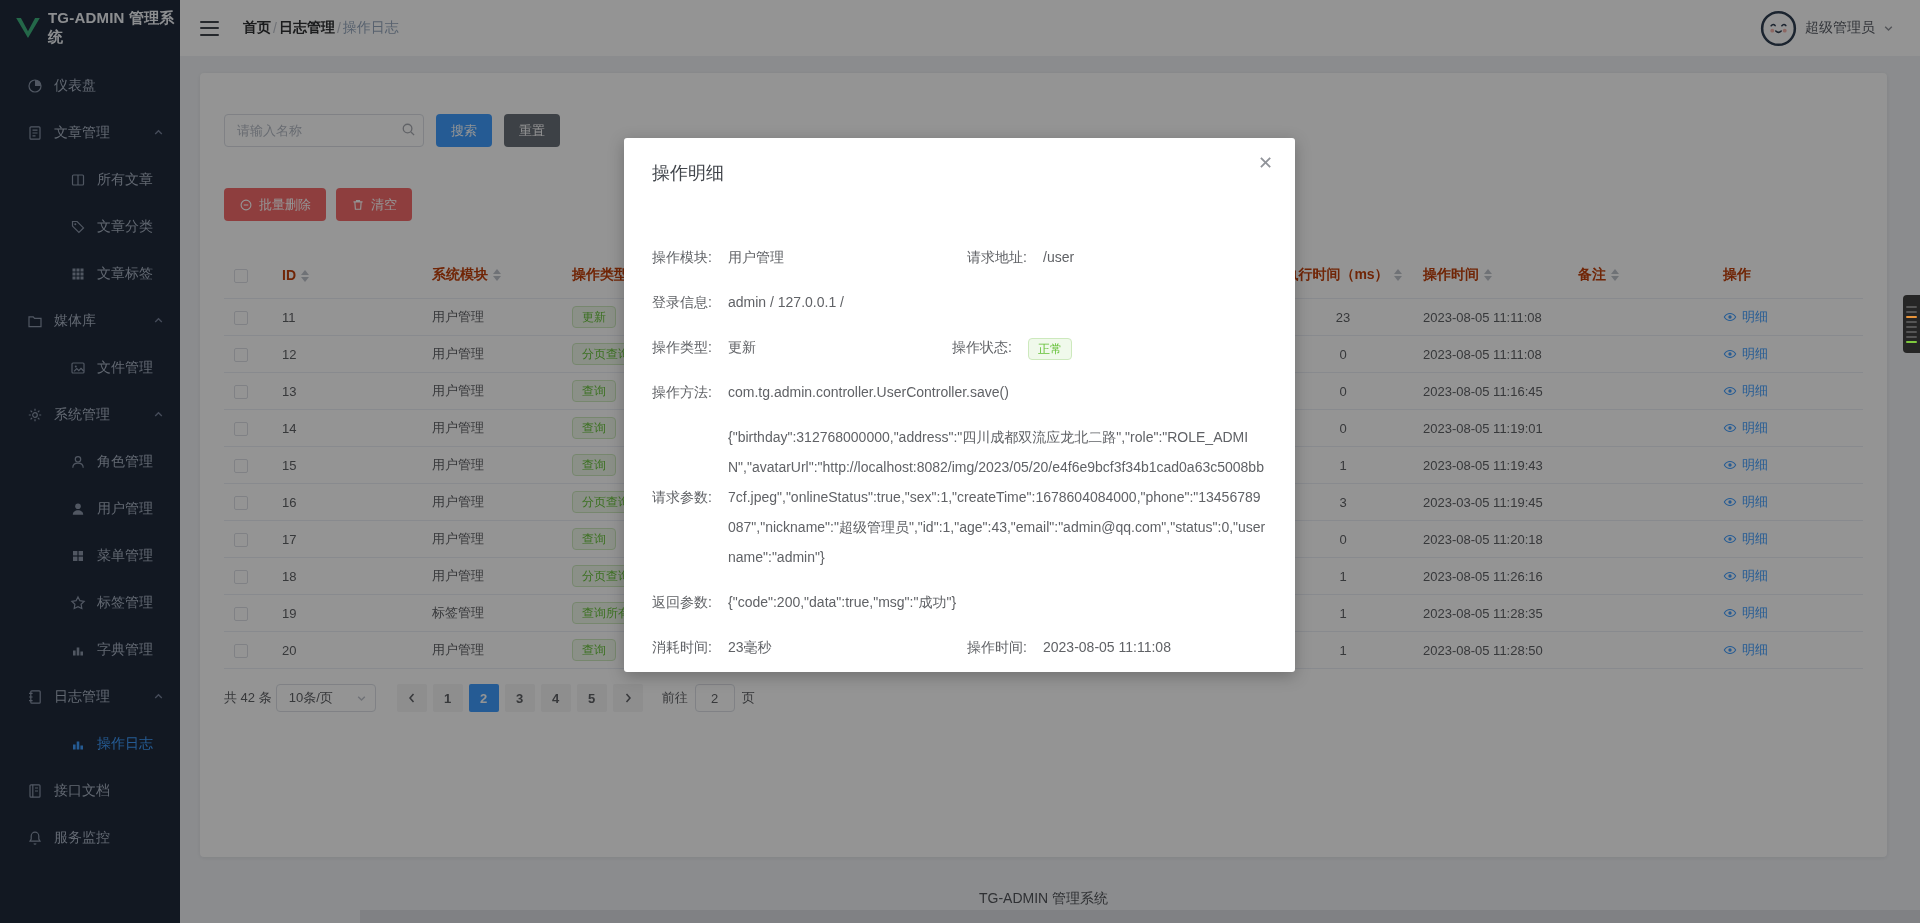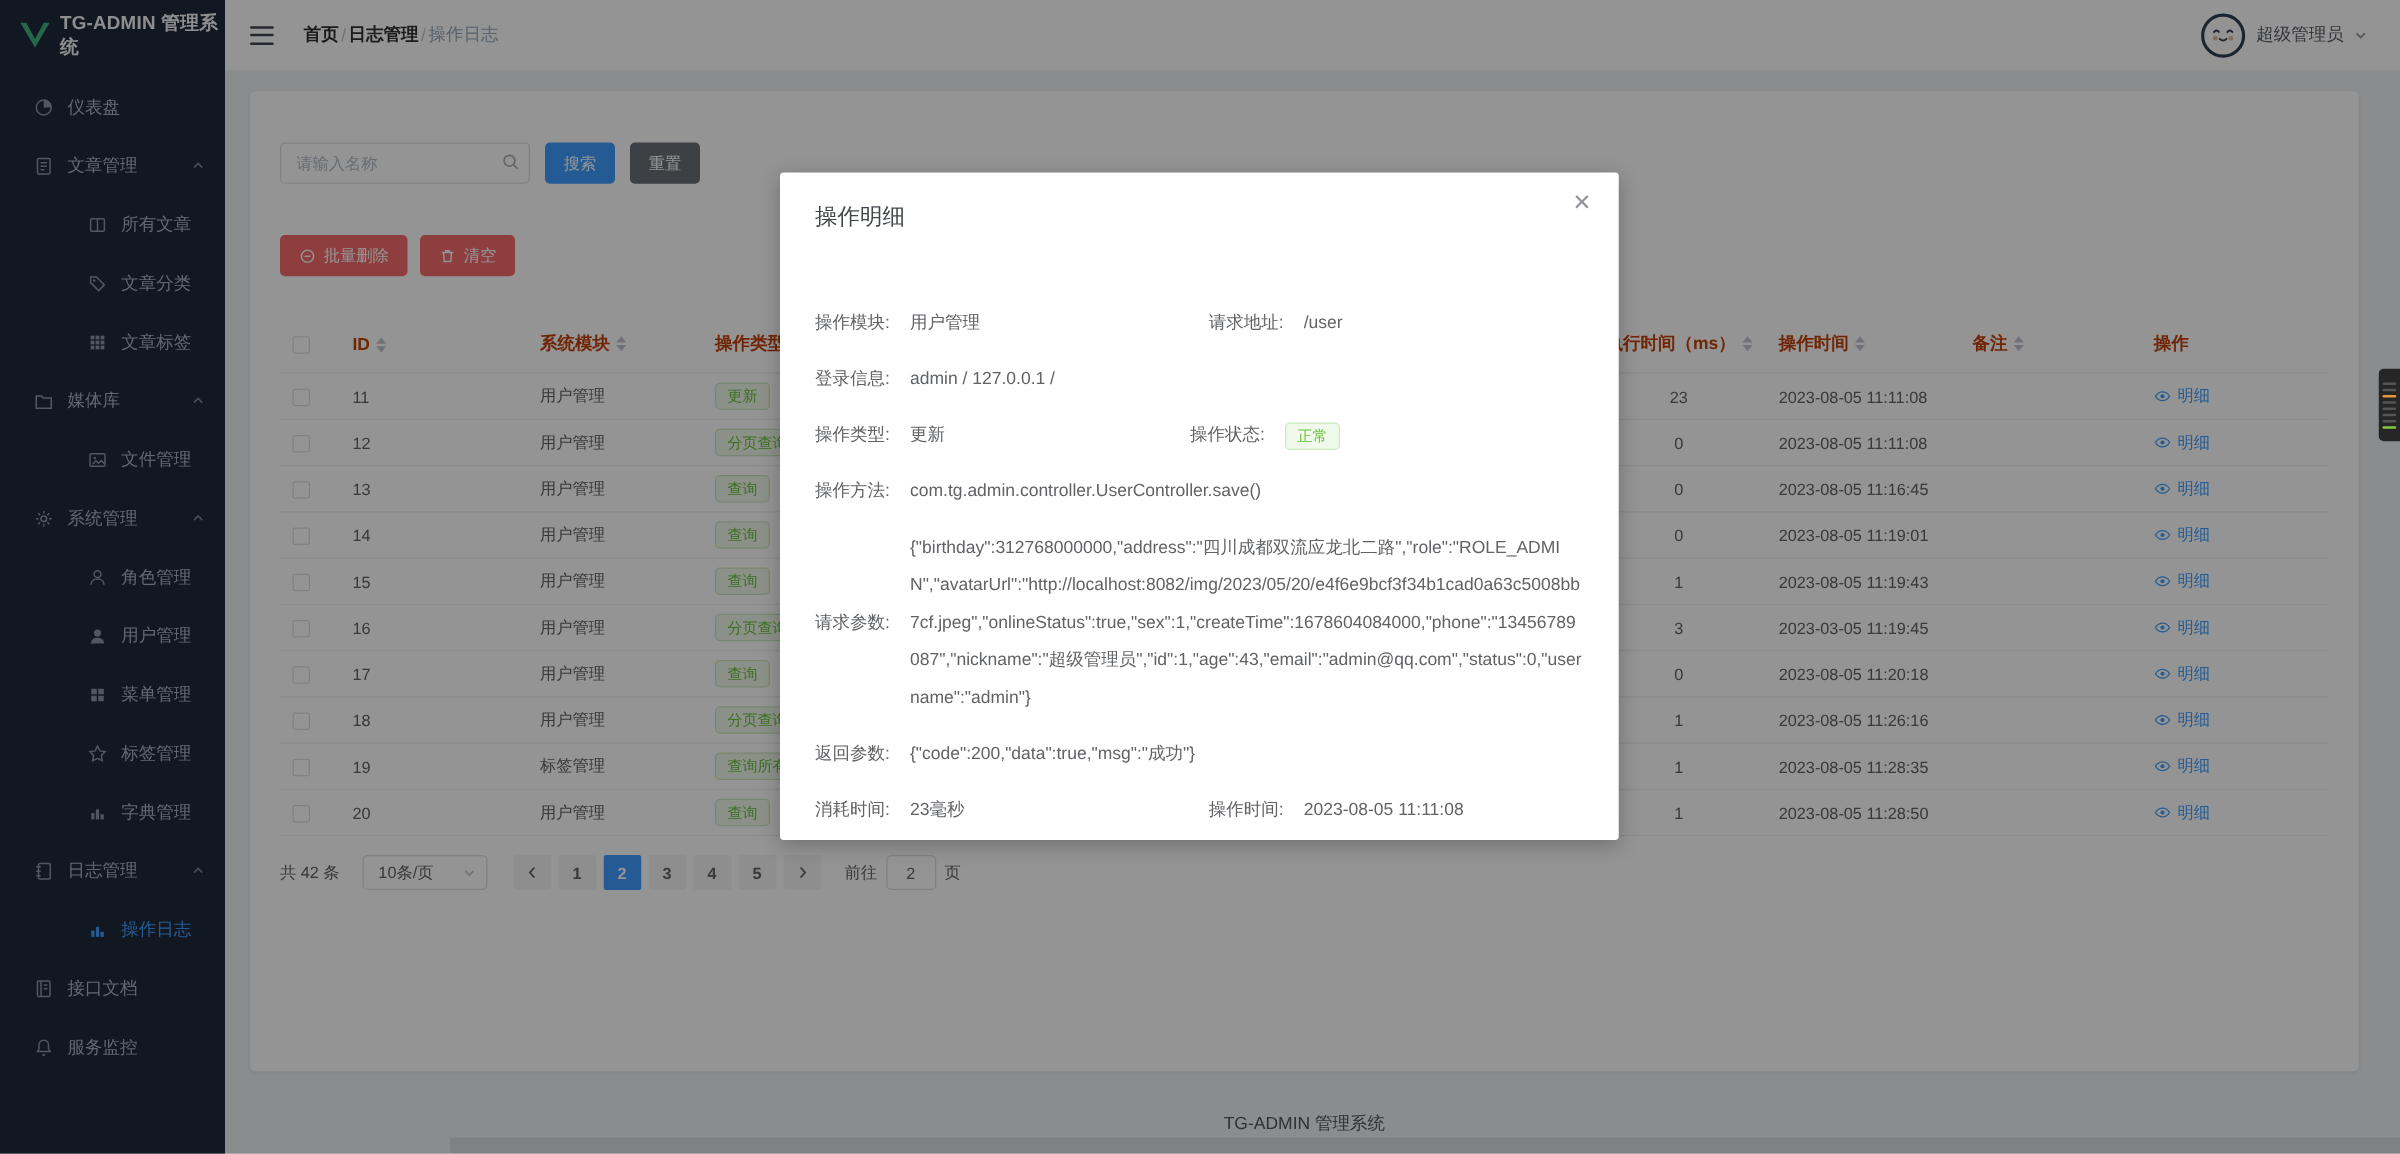--- a/index.html
+++ b/index.html
@@ -53,21 +53,21 @@
 .checkbox{width:14px;height:14px;border:1px solid #dcdfe6;border-radius:2px;background:#fff;display:inline-block;vertical-align:middle;cursor:pointer}
 .sort{display:inline-flex;flex-direction:column;margin-left:5px;vertical-align:middle;cursor:pointer}
 .sort b{width:0;height:0;border-left:4px solid transparent;border-right:4px solid transparent;display:block}
 .sort .up{border-bottom:5px solid #c0c4cc;margin-bottom:2px}
 .sort .dn{border-top:5px solid #c0c4cc}
 .tag-success{display:inline-block;background:#f0f9eb;border:1px solid #cde9bd;color:#67c23a;font-size:12px;height:22px;line-height:20px;padding:0 9px;border-radius:4px}
 .link-detail{color:#409eff;font-size:13px;display:inline-flex;align-items:center;gap:5px;cursor:pointer}
 
 
 .pager{display:flex;align-items:center;margin-top:15px;font-size:13px;color:#606266}
-.total{margin-right:18px}
+.total{margin-right:4px}
 .size-select{width:100px;height:28px;border:1px solid #dcdfe6;border-radius:4px;display:flex;align-items:center;justify-content:space-between;padding:0 8px 0 12px;color:#606266;background:#fff;cursor:pointer;margin-right:18px}
 .pg-btn{min-width:30px;height:28px;background:#f4f4f5;border-radius:2px;display:inline-flex;align-items:center;justify-content:center;font-weight:bold;color:#606266;cursor:pointer;margin:0 3px;padding:0 4px;border:none;font-size:13px}
 .pg-btn.active{background:#409eff;color:#fff}
 .goto{display:flex;align-items:center;gap:7px;margin-left:16px}
 .goto-input{width:40px;height:28px;border:1px solid #dcdfe6;border-radius:4px;text-align:center;font-size:13px;color:#606266;outline:none}
 
 .footer{text-align:center;margin-top:33px;font-size:14px;color:#52555a}
 .bottom-strip{position:absolute;left:180px;right:0;bottom:0;height:13px;background:#dcdee3}
 
 

